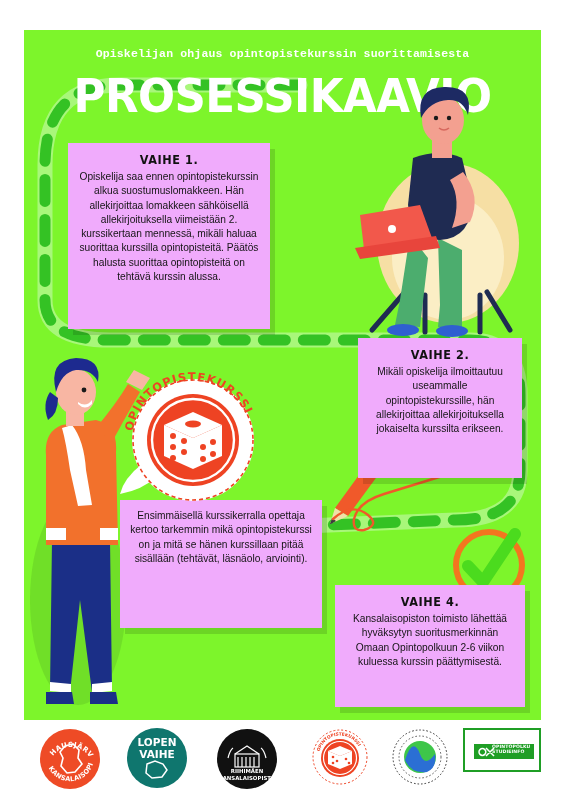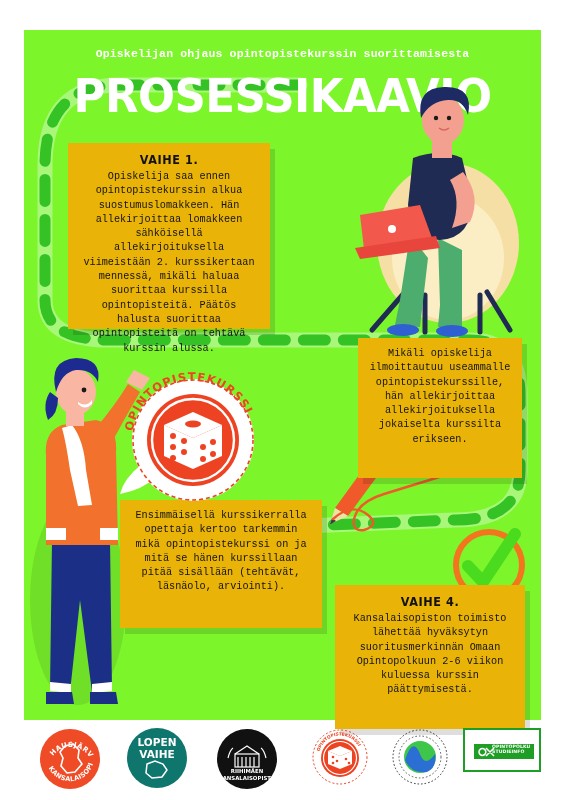--- a/index.html
+++ b/index.html
@@ -57,44 +57,44 @@
     font-size: 47px;
     line-height: 52px;
     font-weight: bold;
     letter-spacing: -0.5px;
     font-family: "DejaVu Sans Condensed", "Liberation Sans Narrow", "DejaVu Sans", sans-serif;
     transform: scaleX(1.03);
   }
   
   .card {
     position: absolute;
-    background: #eab308;
+    background: #f0abfc;
     box-shadow: 5px 6px 0 rgba(0,0,0,0.13);
     box-sizing: border-box;
     padding: 9px 10px 11px 10px;
     text-align: center;
   }
   .card .h {
     font-size: 12.5px;
     font-weight: bold;
     color: #111111;
     letter-spacing: 0.6px;
     margin-bottom: 3px;
     font-family: "DejaVu Sans Condensed", "Liberation Sans Narrow", "DejaVu Sans", sans-serif;
   }
   .card .b {
     font-size: 10.2px;
     line-height: 14.3px;
     color: #141414;
-    font-family: Liberation Mono, monospace;
+    font-family: Liberation Sans, sans-serif;
   }
   #card1 { left: 68px;  top: 143px; width: 202px; height: 186px; }
   #card2 { left: 358px; top: 338px; width: 164px; height: 140px; }
   #card3 { left: 120px; top: 500px; width: 202px; height: 128px; }
-  #card4 { left: 335px; top: 585px; width: 190px; height: 144px; }
+  #card4 { left: 335px; top: 585px; width: 190px; height: 122px; }
 
   
   .badge-wrap { position: absolute; left: 118px; top: 372px; width: 150px; height: 135px; }
 
   
   .logos {
     position: absolute;
     left: 0;
     top: 728px;
     width: 565px;
@@ -234,20 +234,21 @@
     <circle cx="489" cy="565" r="33" fill="none" stroke="#f3761f" stroke-width="6"></circle>
     <path d="M 468 566 L 483 582 L 515 534" fill="none" stroke="#4bdb1e" stroke-width="12" stroke-linecap="round" stroke-linejoin="round"></path>
   </svg>
 
   <div class="card" id="card1">
     <div class="h">VAIHE 1.</div>
     <div class="b">Opiskelija saa ennen opintopistekurssin alkua suostumuslomakkeen. Hän allekirjoittaa lomakkeen sähköisellä allekirjoituksella viimeistään 2. kurssikertaan mennessä, mikäli haluaa suorittaa kurssilla opintopisteitä. Päätös halusta suorittaa opintopisteitä on tehtävä kurssin alussa.</div>
   </div>
 
   <div class="card" id="card2">
+    <div class="h">VAIHE 2.</div>
     <div class="b">Mikäli opiskelija ilmoittautuu useammalle opintopistekurssille, hän allekirjoittaa allekirjoituksella jokaiselta kurssilta erikseen.</div>
   </div>
 
   <div class="card" id="card3">
     <div class="b">Ensimmäisellä kurssikerralla opettaja kertoo tarkemmin mikä opintopistekurssi on ja mitä se hänen kurssillaan pitää sisällään (tehtävät, läsnäolo, arviointi).</div>
   </div>
 
   <div class="card" id="card4">
     <div class="h">VAIHE 4.</div>
     <div class="b">Kansalaisopiston toimisto lähettää hyväksytyn suoritusmerkinnän Omaan Opintopolkuun 2-6 viikon kuluessa kurssin päättymisestä.</div>

